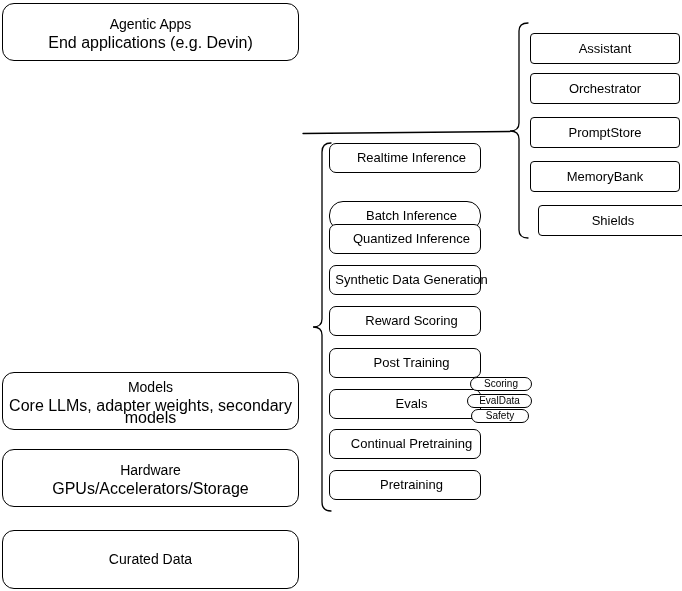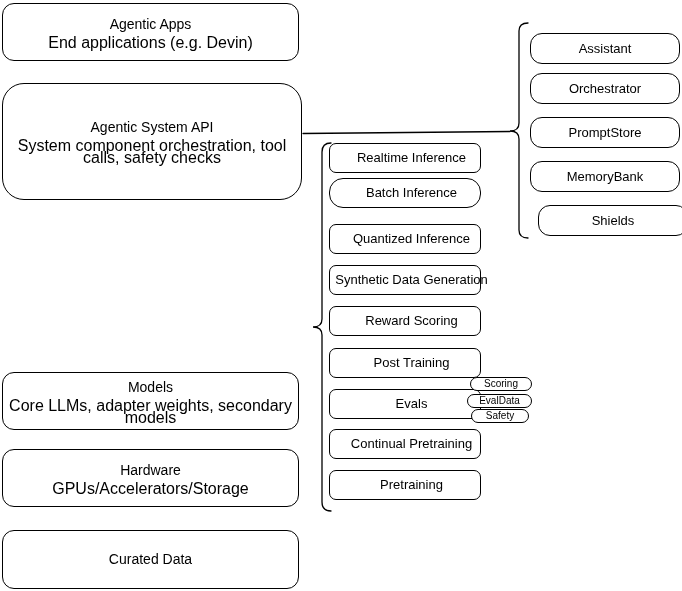--- a/index.html
+++ b/index.html
@@ -36,52 +36,48 @@
   
   .lb1 { left: 2px;  top: 3px;   width: 297px; height: 58px;  }
   .lb2 { left: 2px;  top: 83px;  width: 300px; height: 117px; }
   .lb3 { left: 2px;  top: 223px; width: 300px; height: 120px; }
   .lb4 { left: 2px;  top: 372px; width: 297px; height: 58px; justify-content: center;  }
   .lb5 { left: 2px;  top: 449px; width: 297px; height: 58px;  }
   .lb6 { left: 2px;  top: 530px; width: 297px; height: 59px;  }
 
   
   .mb  { left: 329px; width: 152px; height: 30px; padding-left: 13px; }
-  .mb1 { top: 143px; } .mb2 { top: 178px; border-radius: 14px; } .mb3 { top: 224px; }
+  .mb1 { top: 143px; } .mb2 { top: 201px; border-radius: 14px; } .mb3 { top: 224px; }
   .mb4 { top: 265px; } .mb5 { top: 306px; } .mb6 { top: 348px; }
   .mb7 { top: 389px; } .mb8 { top: 429px; } .mb9 { top: 470px; }
 
   
   .p1 { left: 470px; top: 377px; width: 62px; height: 13.5px; }
   .p2 { left: 467px; top: 394px; width: 65px; height: 13.5px; }
   .p3 { left: 471px; top: 409px; width: 58px; height: 13.5px; }
 
   
-  .rb  { left: 530px; width: 150px; height: 31px; border-radius: 12px; }
+  .rb  { left: 530px; width: 150px; height: 31px; border-radius: 4px; }
   .rb1 { top: 33px; } .rb2 { top: 73px; } .rb3 { top: 117px; }
   .rb4 { top: 161px; } .rb5 { top: 205px; margin-left: 8px; }
 </style>
 </head>
 <body>
 
 <div class="canvas" style="--stroke: #000000; --fill: #ffffff; --text: #000000; --bg: #ffffff;">
 
   <svg class="layer" width="682" height="591" viewBox="0 0 682 591">
     <path d="M 303 133.5 L 510 131.5" fill="none" stroke="#000000" stroke-width="1.3" stroke-linecap="round"></path>
     <path d="M 331 143 Q 322 143 322 152 L 322 319 Q 322 327 313 327 Q 322 327 322 335 L 322 502 Q 322 511 331 511" fill="none" stroke="#000000" stroke-width="1.3" stroke-linecap="round"></path>
     <path d="M 528 23 Q 519 23 519 31 L 519 123 Q 519 131 510 131 Q 519 131 519 139 L 519 230 Q 519 238 528 238" fill="none" stroke="#000000" stroke-width="1.3" stroke-linecap="round"></path>
   </svg>
 
   <div class="node med lb1">
     <div class="title">Agentic Apps</div>
     <div class="subtitle">End applications (e.g. Devin)</div>
-  </div>
-  <div class="node big lb2">
-    <div class="title">Agentic System API</div>
-    <div class="subtitle">System component orchestration, tool calls, safety checks</div>
   </div>
   <div class="node med lb4">
     <div class="title">Models</div>
     <div class="subtitle">Core LLMs, adapter weights, secondary models</div>
   </div>
   <div class="node med lb5">
     <div class="title">Hardware</div>
     <div class="subtitle">GPUs/Accelerators/Storage</div>
   </div>
   <div class="node med lb6">

